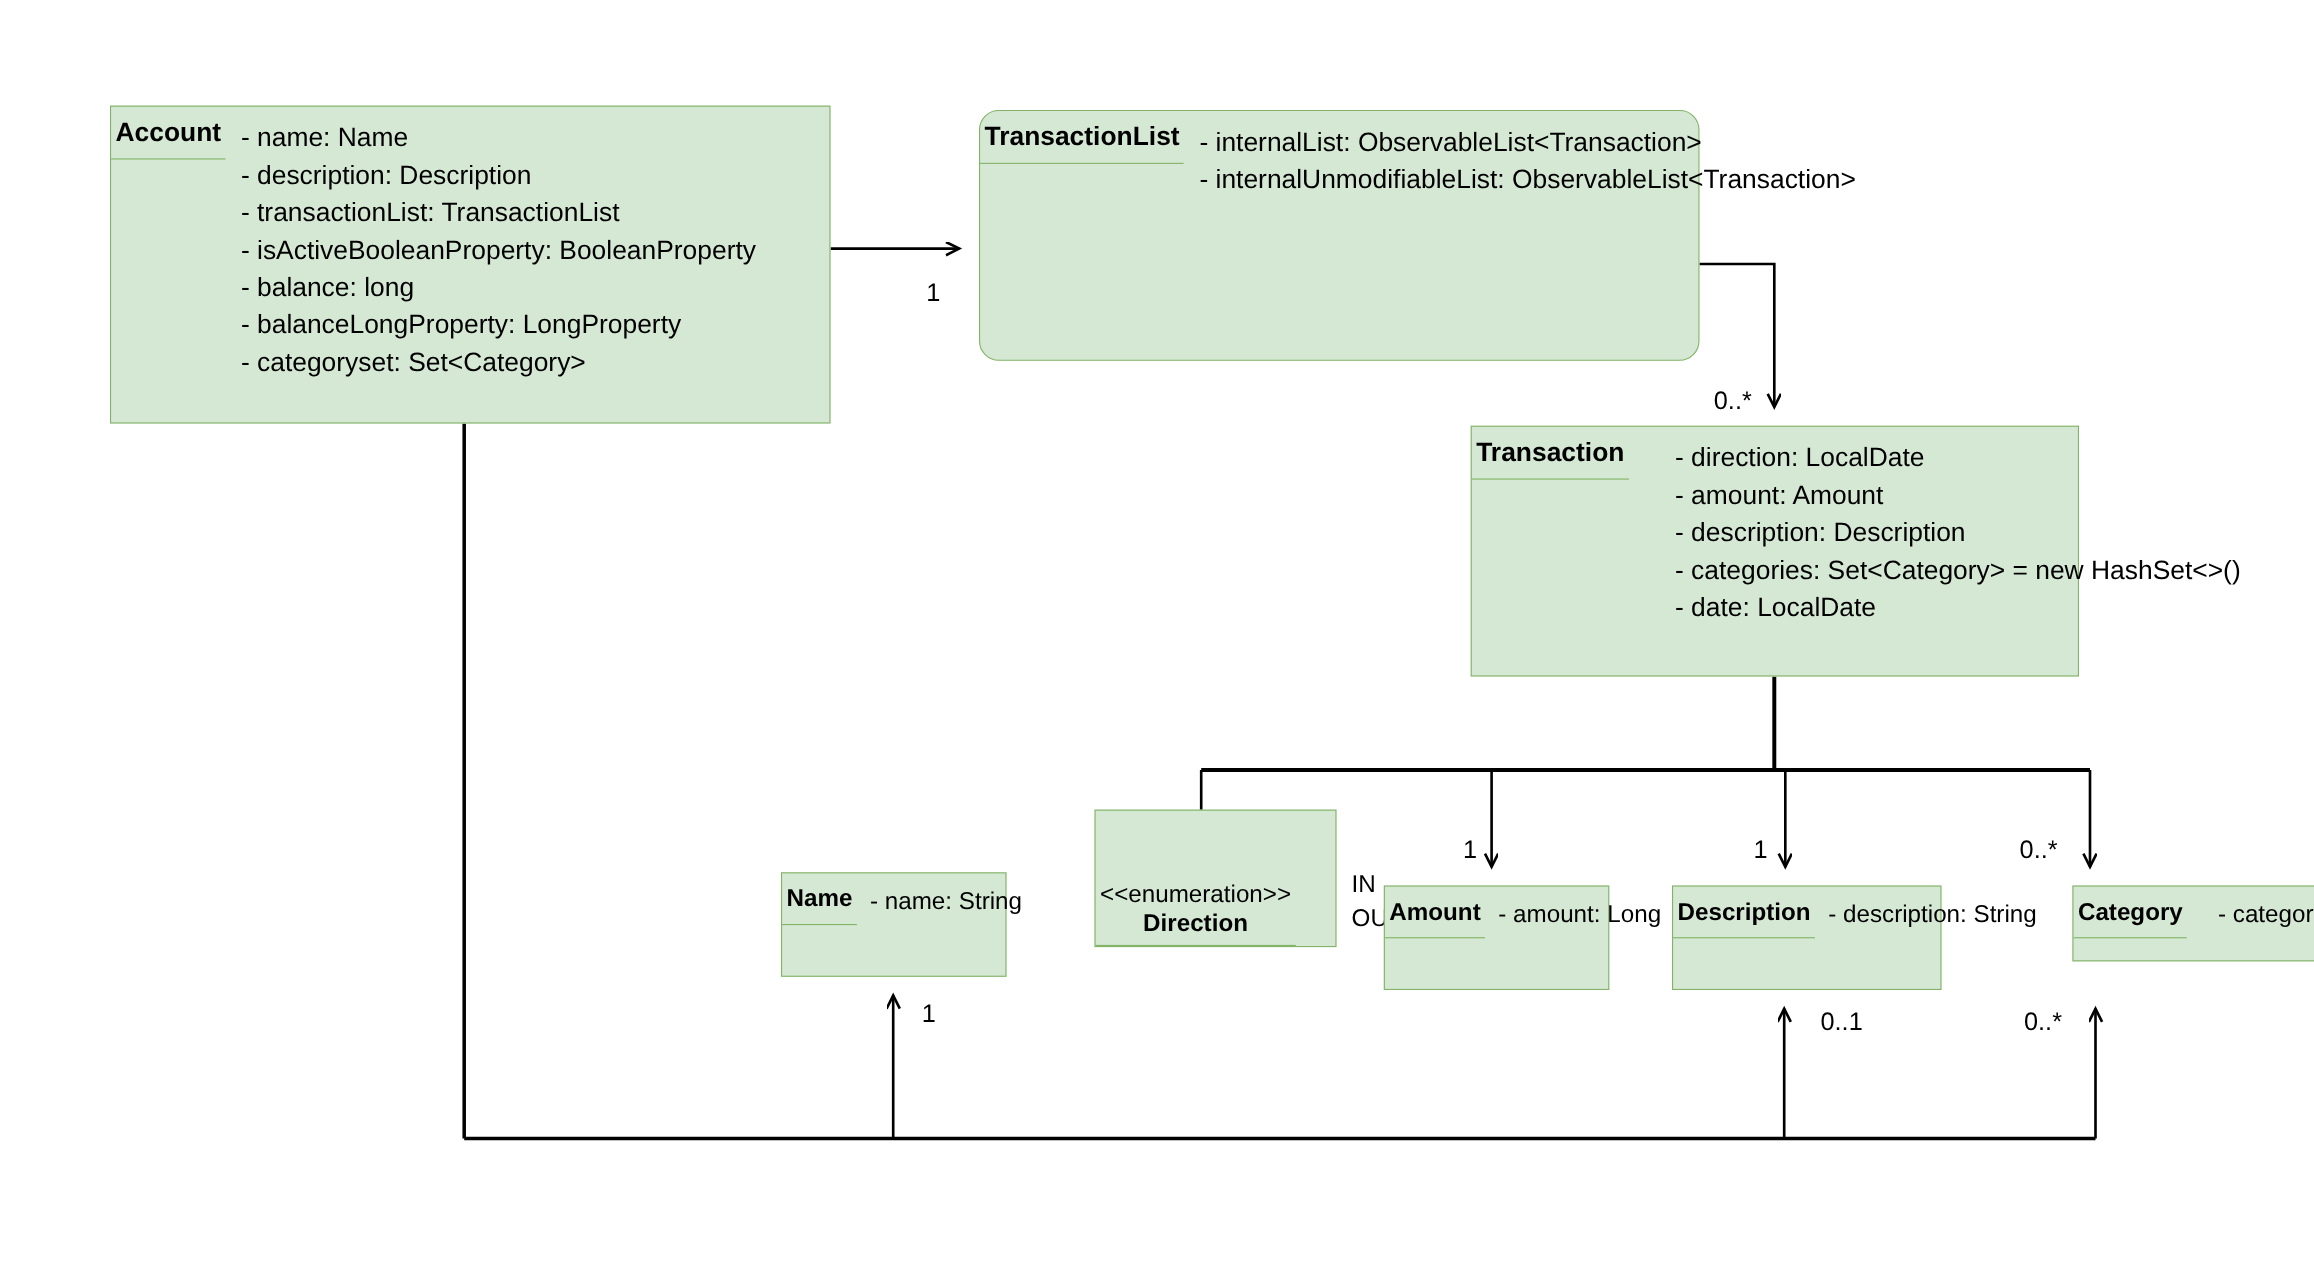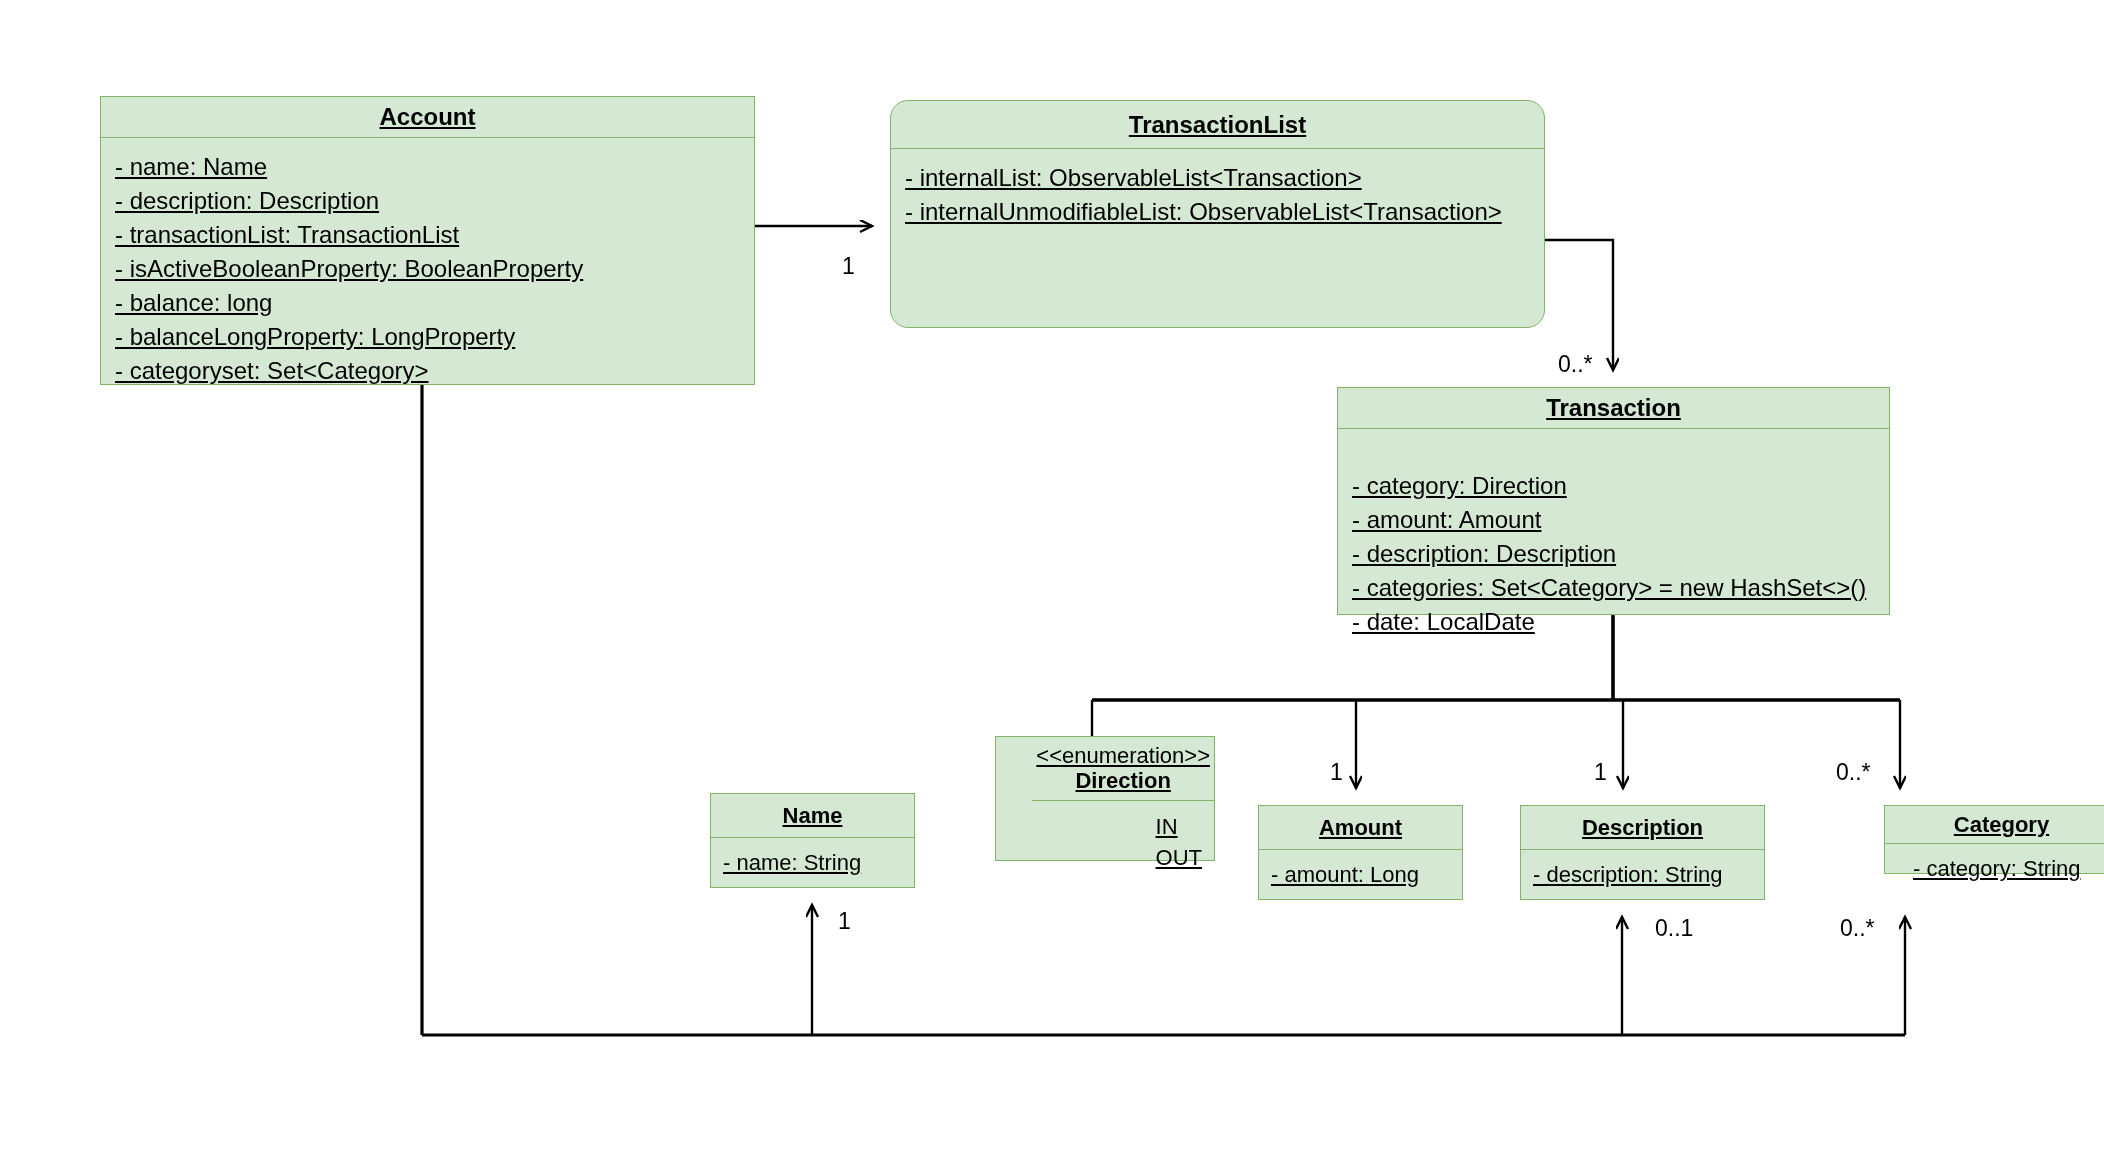--- a/index.html
+++ b/index.html
@@ -23,22 +23,20 @@
     width: 2104px;
     height: 1152px;
     pointer-events: none;
   }
   .uml-class {
     position: absolute;
     box-sizing: border-box;
     background: #d5e8d4;
     border: 1.5px solid #82b366;
     display: flex;
-    flex-direction: column;
-    text-decoration: underline;
   }
   .uml-header {
     box-sizing: border-box;
     border-bottom: 1.5px solid #82b366;
     text-align: center;
     font-weight: bold;
     color: #000000;
     display: flex;
     flex-direction: column;
     align-items: center;
@@ -79,21 +77,21 @@
 
   .c-transaction  { left:1337px; top:387px; width:553px;  height:228px; font-size:24px;gap:28px; }
   .c-transaction .uml-header { height:48px; font-size:24px; }
 
   .c-name         { left:710px;  top:793px; width:205px;  height:95px;  font-size:22px; }
   .c-name .uml-header { height:47px; font-size:22px; }
   .c-name .uml-body { padding:9px 12px; }
 
   .c-direction    { left:995px;  top:736px; width:220px;  height:125px; font-size:22px;align-items:flex-end; }
   .c-direction .uml-header { height:68px; font-size:22px; }
-  .c-direction .uml-body { padding:10px 12px; }
+  .c-direction .uml-body { padding:10px 12px;margin-left:39px; }
 
   .c-amount       { left:1258px; top:805px; width:205px;  height:95px;  font-size:22px; }
   .c-amount .uml-header { height:47px; font-size:22px; }
   .c-amount .uml-body { padding:9px 12px; }
 
   .c-description  { left:1520px; top:805px; width:245px;  height:95px;  font-size:22px; }
   .c-description .uml-header { height:47px; font-size:22px; }
   .c-description .uml-body { padding:9px 12px; }
 
   .c-category     { left:1884px; top:805px; width:235px;  height:69px;  font-size:22px; }
@@ -206,21 +204,21 @@
       <div class="attr">- internalList: ObservableList&lt;Transaction&gt;</div>
       <div class="attr">- internalUnmodifiableList: ObservableList&lt;Transaction&gt;</div>
     </div>
   </div>
 
   <div class="uml-class c-transaction">
     <div class="uml-header">
       <span class="type-name">Transaction</span>
     </div>
     <div class="uml-body">
-      <div class="attr">- category: Direction</div>
+      <div class="attr">- direction: LocalDate</div>
       <div class="attr">- amount: Amount</div>
       <div class="attr">- description: Description</div>
       <div class="attr">- categories: Set&lt;Category&gt; = new HashSet&lt;&gt;()</div>
       <div class="attr">- date: LocalDate</div>
     </div>
   </div>
 
   <div class="uml-class c-name">
     <div class="uml-header">
       <span class="type-name">Name</span>

